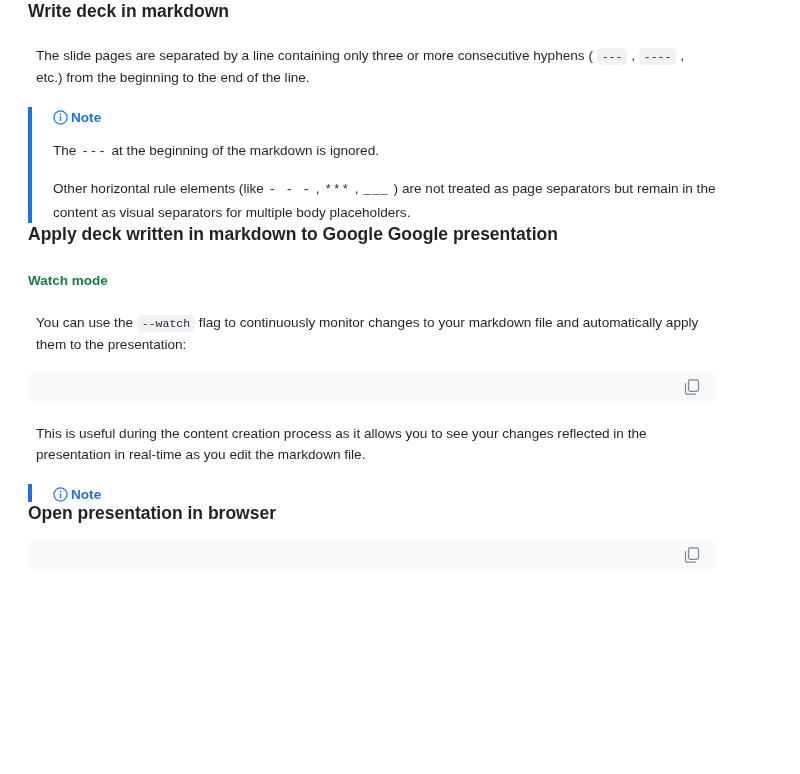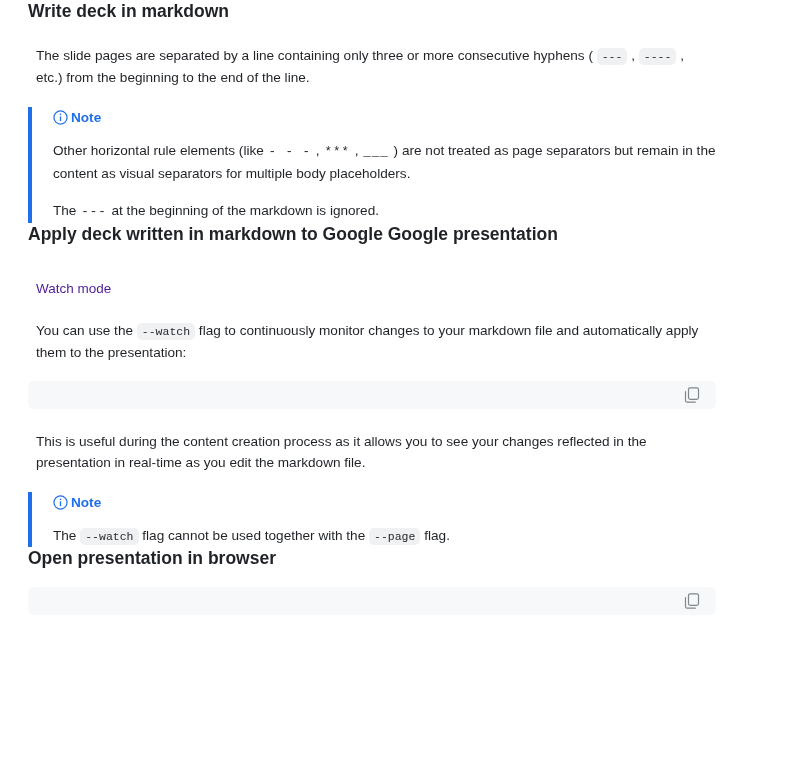--- a/index.html
+++ b/index.html
@@ -27,23 +27,23 @@
     color: #1f2328;
     margin: 0;
     padding: 0;
     line-height: 1.3;
   }
   .st-1 { padding-top: 5px; }
   .st-2 { padding-top: 28px; }
   .st-3 { padding-top: 28px; }
   h3.sub-title {
     font-size: 13.5px;
-    font-weight: normal;
-    color: #4c1d95;
-    margin: 8px;
+    font-weight: bold;
+    color: #15803d;
+    margin: 0;
     padding: 26px 0 0 0;
     line-height: 1.3;
   }
   p.body-text {
     font-size: 13.6px;
     line-height: 21.5px;
     color: #1f2328;
     margin: 8px;
     padding: 14px 0 0 0;
     max-width: 744px;
@@ -145,22 +145,22 @@
     <div class="note-header">
       <span class="note-icon">
         <svg width="15" height="15" viewBox="0 0 16 16" fill="none" xmlns="http://www.w3.org/2000/svg">
           <circle cx="8" cy="8" r="7" stroke="#1f6feb" stroke-width="1.3"></circle>
           <rect x="7.3" y="6.8" width="1.4" height="5" fill="#1f6feb"></rect>
           <rect x="7.3" y="3.8" width="1.4" height="1.6" fill="#1f6feb"></rect>
         </svg>
       </span>
       <span>Note</span>
     </div>
+    <p><span>The </span><code class="inline plain">---</code><span> at the beginning of the markdown is ignored.</span></p>
     <p><span>Other horizontal rule elements (like </span><code class="inline plain">- - -</code><span> , </span><code class="inline plain">***</code><span> , </span><code class="inline plain">___</code><span> ) are not treated as page separators but remain in the content as visual separators for multiple body placeholders.</span></p>
-    <p><span>The </span><code class="inline plain">---</code><span> at the beginning of the markdown is ignored.</span></p>
   </div>
 
   <h2 class="section-title st-2">Apply deck written in markdown to Google Google presentation</h2>
 
 
   <h3 class="sub-title">Watch mode</h3>
 
   <p class="body-text"><span>You can use the </span><code class="inline">--watch</code><span> flag to continuously monitor changes to your markdown file and automatically apply them to the presentation:</span></p>
 
   <div class="code-block">
@@ -178,21 +178,20 @@
     <div class="note-header">
       <span class="note-icon">
         <svg width="15" height="15" viewBox="0 0 16 16" fill="none" xmlns="http://www.w3.org/2000/svg">
           <circle cx="8" cy="8" r="7" stroke="#1f6feb" stroke-width="1.3"></circle>
           <rect x="7.3" y="6.8" width="1.4" height="5" fill="#1f6feb"></rect>
           <rect x="7.3" y="3.8" width="1.4" height="1.6" fill="#1f6feb"></rect>
         </svg>
       </span>
       <span>Note</span>
     </div>
-    <p><span>The </span><code class="inline">--watch</code><span> flag cannot be used together with the </span><code class="inline">--page</code><span> flag.</span></p>
   </div>
 
   <h2 class="section-title st-3">Open presentation in browser</h2>
 
 
   <div class="code-block">
     <span class="copy-btn">
       <svg width="20" height="20" viewBox="0 0 20 20" fill="none" xmlns="http://www.w3.org/2000/svg">
         <rect x="6.5" y="2.8" width="10" height="11.5" rx="1.8" stroke="#57606a" stroke-width="1.2"></rect>
         <path d="M13.3 17.2H5.3C4.3 17.2 3.5 16.4 3.5 15.4V6.6" stroke="#57606a" stroke-width="1.2" stroke-linecap="round"></path>

